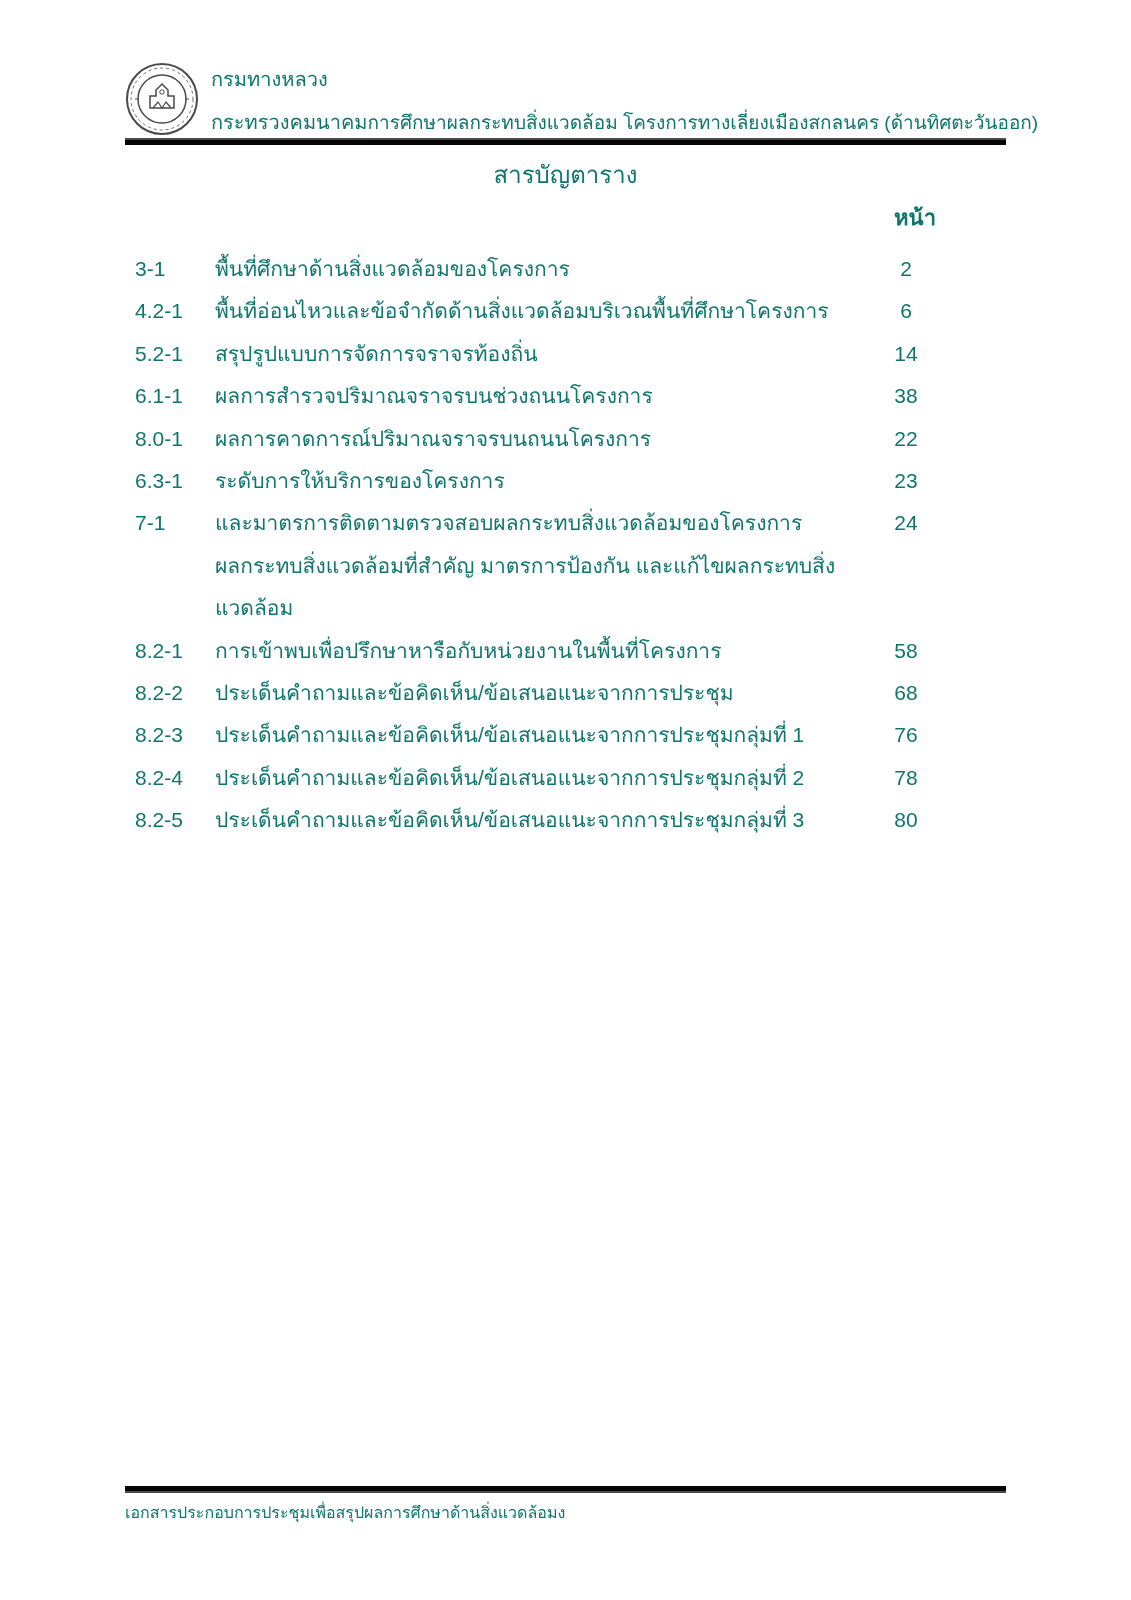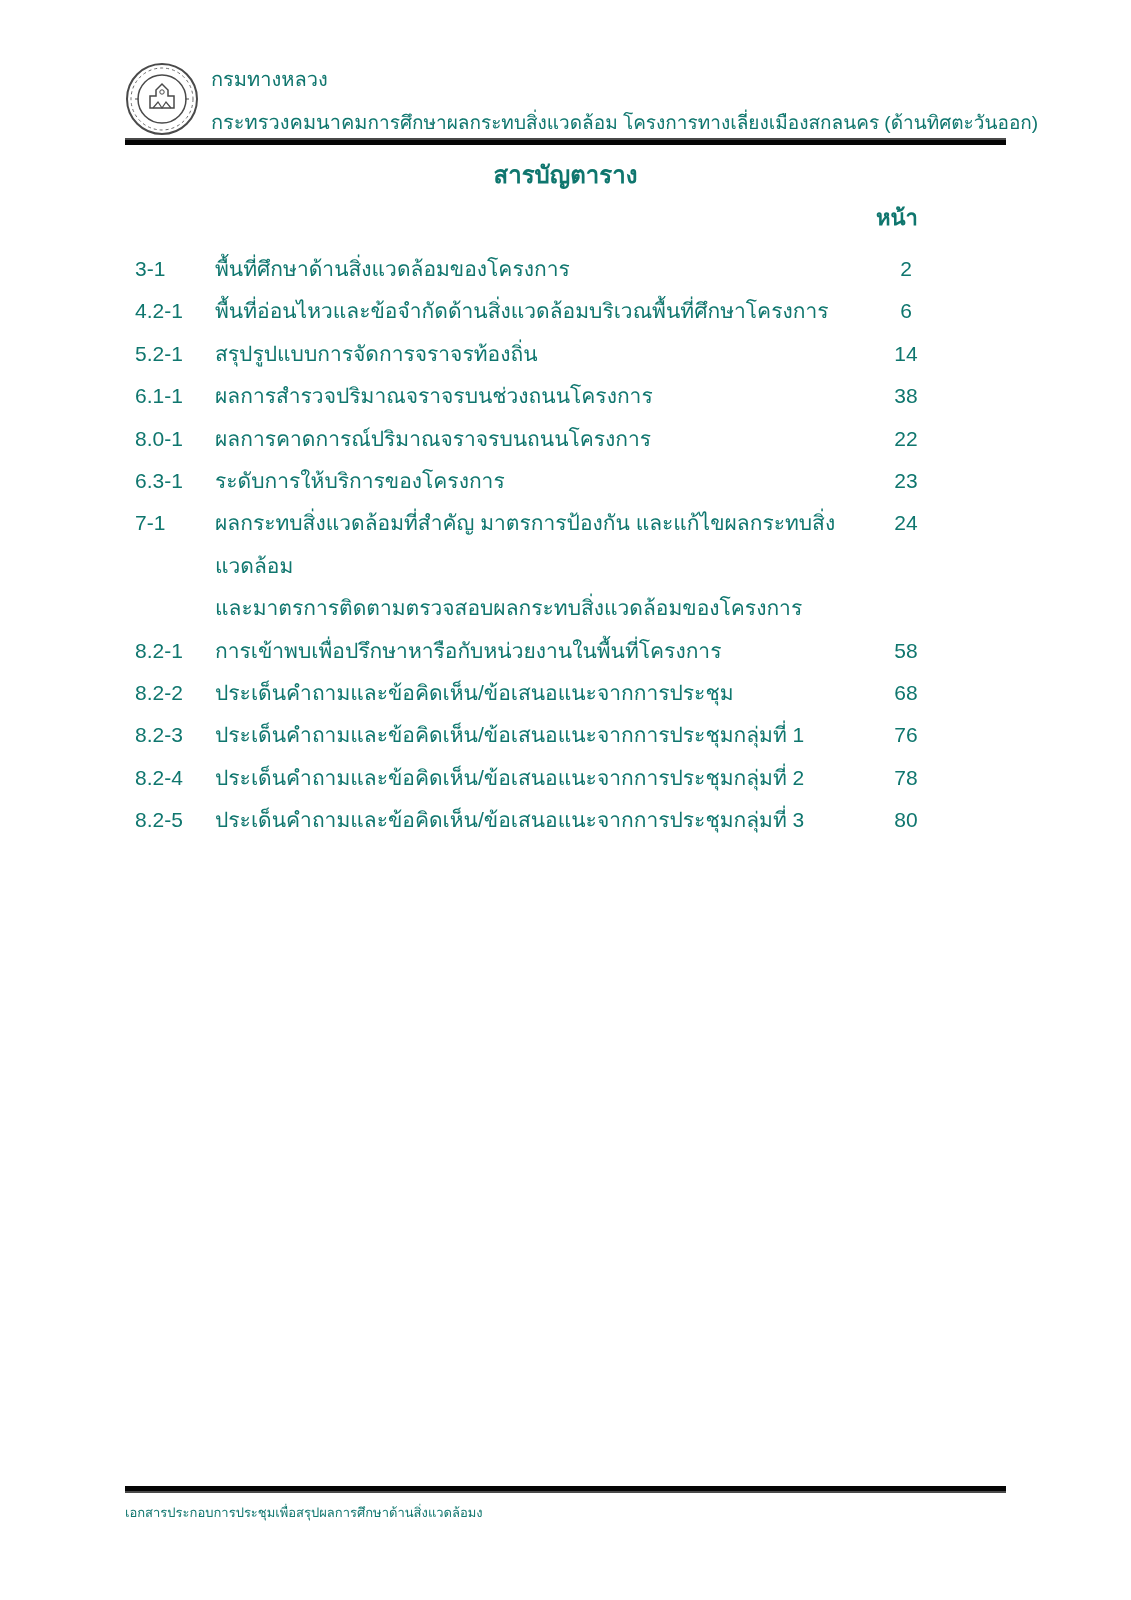--- a/index.html
+++ b/index.html
@@ -52,32 +52,32 @@
     border-top: 2px solid #4a4a4a;
     border-bottom: 5px solid #050505;
   }
 
   
   .doc-title {
     position: absolute;
     top: 155px; left: 0; right: 0;
     text-align: center;
     font-size: 24px;
-    font-weight: bold;
+    font-weight: normal;
   }
   .toc-head {
     position: absolute;
     top: 200px; left: 125px; right: 125px;
     display: grid;
     grid-template-columns: 80px 1fr 60px;
     padding: 0 70px 0 10px;
     font-size: 22px;
     font-weight: bold;
   }
-  .toc-head .c-page { text-align: left; }
+  .toc-head .c-page { text-align: right; }
 
   
   .toc-list {
     position: absolute;
     top: 248px; left: 125px; right: 125px;
     font-size: 21px;
   }
   .toc-row {
     display: grid;
     grid-template-columns: 80px 1fr 60px;
@@ -94,21 +94,21 @@
     position: absolute;
     top: 1486px; left: 125px; right: 125px;
     height: 3px;
     border-top: 5px solid #050505;
     border-bottom: 2px solid #4a4a4a;
   }
   .footer {
     position: absolute;
     top: 1500px; left: 125px; right: 125px;
     display: flex;
-    font-size: 13px;
+    font-size: 16px;
     line-height: 26px;
   }
   .footer .f-right { padding-right: 48px; }
 </style>
 </head>
 <body>
 
 <div class="page">
 
   <div class="header">
@@ -176,22 +176,22 @@
       <div class="toc-row">
         <div class="c-no">6.3-1</div>
         <div class="c-title">
           <div>ระดับการให้บริการของโครงการ</div>
         </div>
         <div class="c-page">23</div>
       </div>
       <div class="toc-row">
         <div class="c-no">7-1</div>
         <div class="c-title">
+          <div>และมาตรการติดตามตรวจสอบผลกระทบสิ่งแวดล้อมของโครงการ</div>
           <div>ผลกระทบสิ่งแวดล้อมที่สำคัญ มาตรการป้องกัน และแก้ไขผลกระทบสิ่งแวดล้อม</div>
-          <div>และมาตรการติดตามตรวจสอบผลกระทบสิ่งแวดล้อมของโครงการ</div>
         </div>
         <div class="c-page">24</div>
       </div>
       <div class="toc-row">
         <div class="c-no">8.2-1</div>
         <div class="c-title">
           <div>การเข้าพบเพื่อปรึกษาหารือกับหน่วยงานในพื้นที่โครงการ</div>
         </div>
         <div class="c-page">58</div>
       </div>

